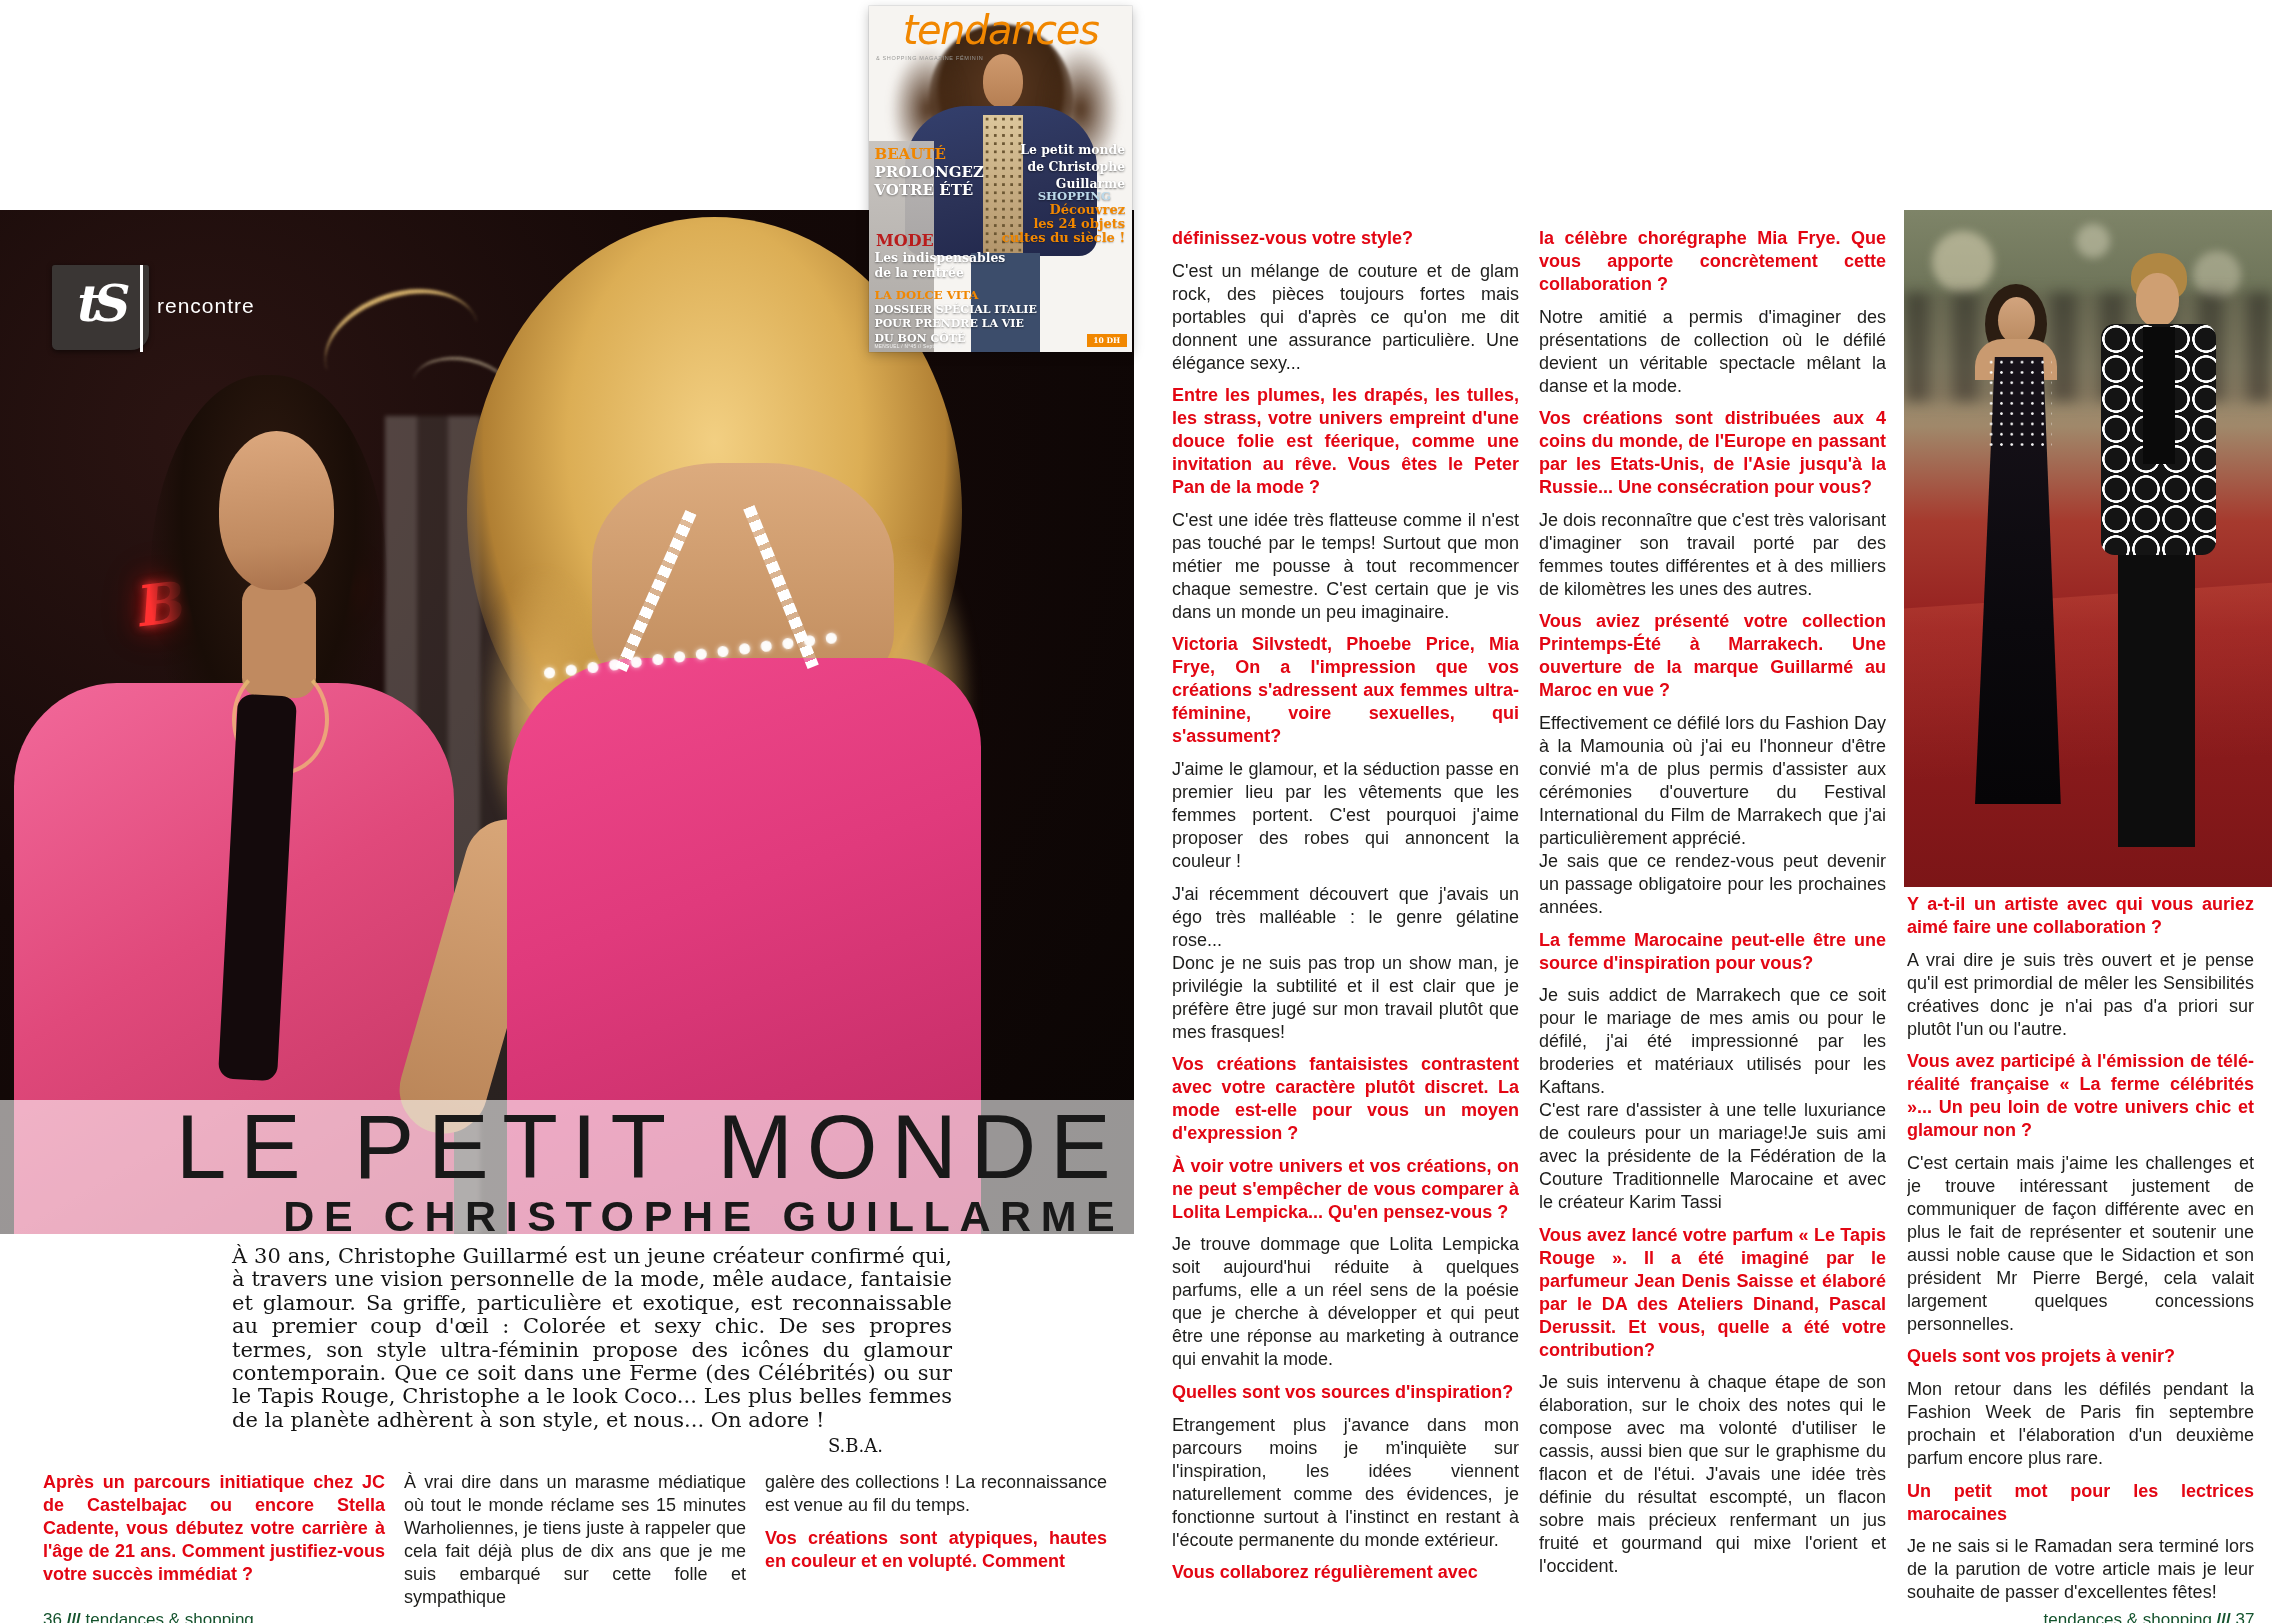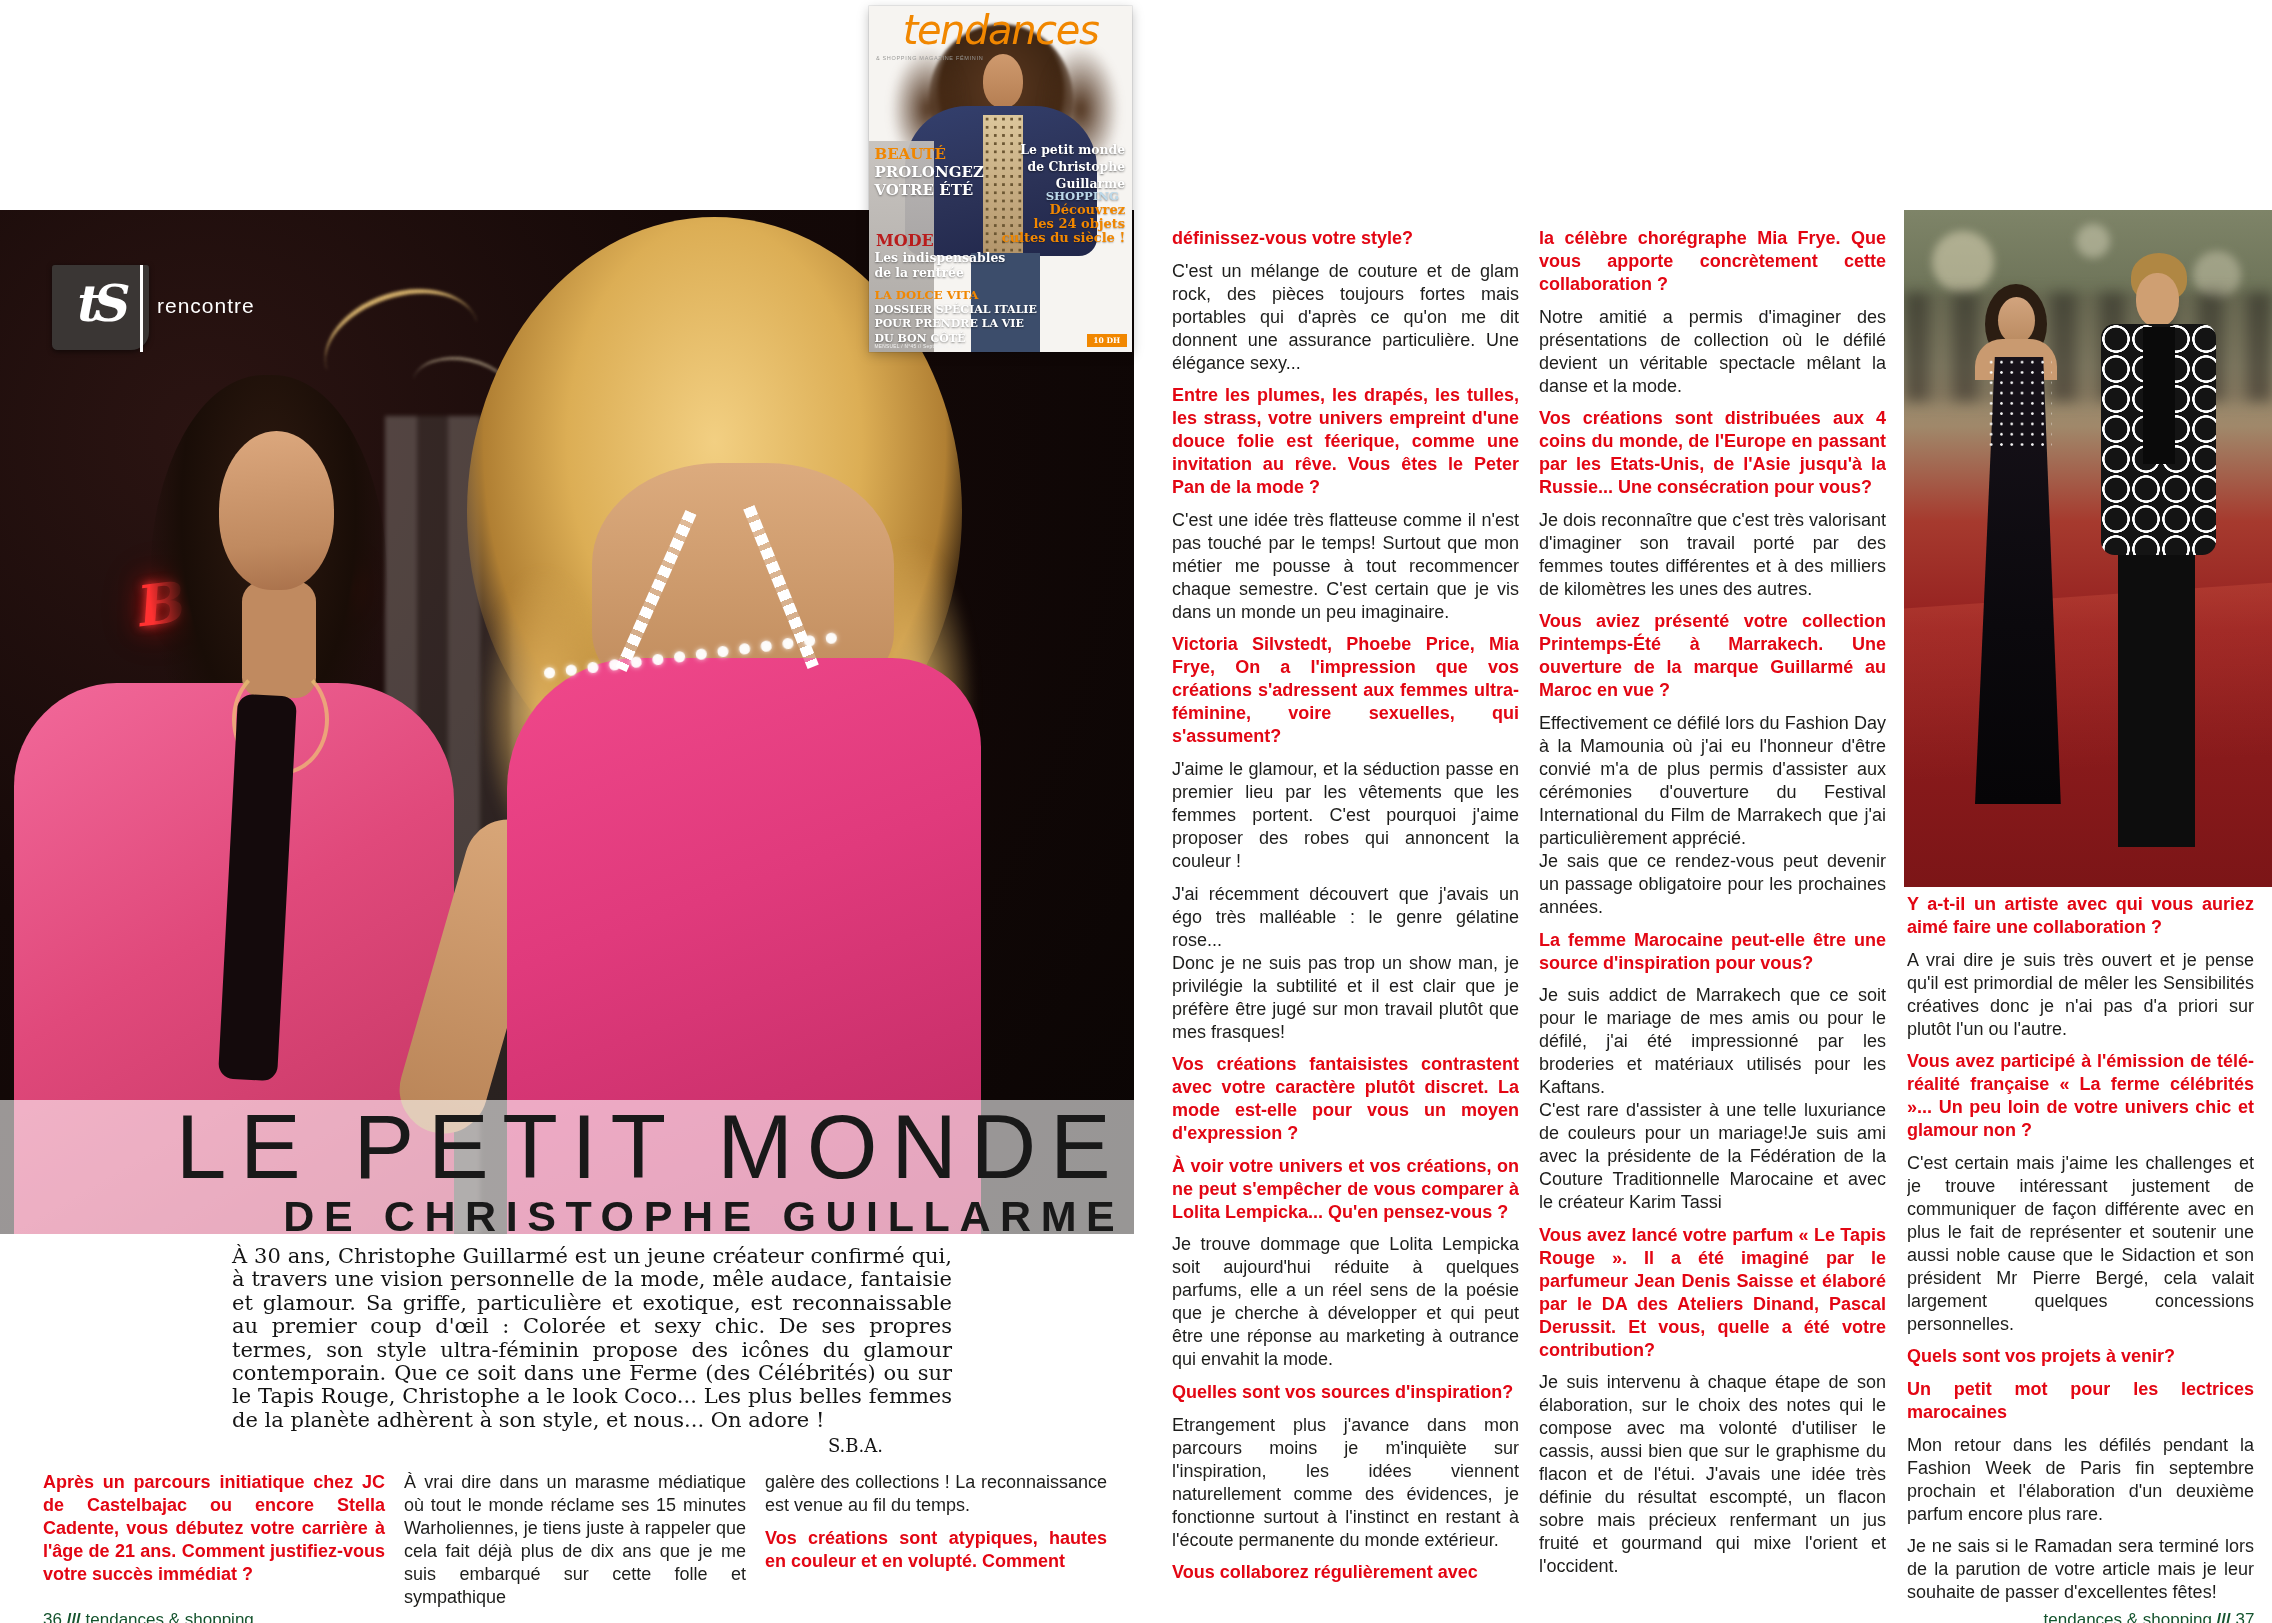--- a/index.html
+++ b/index.html
@@ -108,21 +108,21 @@
     background-size:8.2px 8.2px,100% 100%;}
   .cv-jeans{position:absolute;left:102px;top:247px;width:69px;height:99px;background:#3c4d6b;}
   .cv-gray{position:absolute;left:0;top:135px;width:65px;height:212px;
     background:linear-gradient(#c4c0bc,#a6a29e);opacity:.92;}
   .cv-slab{font-family:"DejaVu Serif",serif;font-weight:bold;position:absolute;white-space:nowrap;}
   .cv-masthead{position:absolute;left:0;top:1.4px;width:100%;text-align:center;color:#f18700;
     font-family:"DejaVu Sans",sans-serif;font-style:italic;font-weight:400;font-size:40px;letter-spacing:-1.4px;}
   .cv-tagline{position:absolute;left:6.9px;top:49px;font-size:5.5px;color:#9a9a98;letter-spacing:0.7px;}
   .cv-feature{position:absolute;right:6.9px;top:135px;text-align:right;color:#fff;font-size:12.4px;line-height:17px;
     font-family:"DejaVu Serif",serif;font-weight:bold;text-shadow:0 0.7px 2.1px rgba(0,0,0,.55);}
-  .cv-shopping{right:13px;top:183px;color:#bcd9ea;font-size:11.7px;text-shadow:0 0.7px 2.1px rgba(0,0,0,.45);}
+  .cv-shopping{right:21px;top:183px;color:#bcd9ea;font-size:11.7px;text-shadow:0 0.7px 2.1px rgba(0,0,0,.45);}
   .cv-discover{position:absolute;right:6.9px;top:197px;text-align:right;color:#f18700;font-size:13px;line-height:14.4px;
     font-family:"DejaVu Serif",serif;font-weight:bold;text-shadow:0 0.7px 1.4px rgba(0,0,0,.3);}
   .cv-beaute{left:5.5px;top:139px;color:#f18700;font-size:15px;}
   .cv-bline1{left:5.5px;top:157px;color:#fff;font-size:15px;text-shadow:0 0.7px 2.1px rgba(0,0,0,.4);}
   .cv-bline2{left:5.5px;top:175px;color:#fff;font-size:15px;text-shadow:0 0.7px 2.1px rgba(0,0,0,.4);}
   .cv-mode{left:7px;top:225px;color:#b91c1c;font-size:16px;}
   .cv-mline1{left:5.5px;top:244px;color:#fff;font-size:12.4px;text-shadow:0 0.7px 2.1px rgba(0,0,0,.45);}
   .cv-mline2{left:5.5px;top:259px;color:#fff;font-size:12.4px;text-shadow:0 0.7px 2.1px rgba(0,0,0,.45);}
   .cv-dolce{left:5.5px;top:282px;color:#f18700;font-size:11.7px;}
   .cv-dline1{left:5.5px;top:297px;color:#fff;font-size:11px;text-shadow:0 0.7px 2.1px rgba(0,0,0,.45);}
@@ -324,22 +324,22 @@
     <div class="rm-jacket"></div>
     <div class="rm-shirt"></div>
   </div>
 
   <div class="col col6">
       <p class="blk q">Y a-t-il un artiste avec qui vous auriez aimé faire une collaboration ?</p>
       <p class="blk a">A vrai dire je suis très ouvert et je pense qu'il est primordial de mêler les Sensibilités créatives donc je n'ai pas d'a priori sur plutôt l'un ou l'autre.</p>
       <p class="blk q">Vous avez participé à l'émission de télé-réalité française « La ferme célébrités »... Un peu loin de votre univers chic et glamour non ?</p>
       <p class="blk a">C'est certain mais j'aime les challenges et je trouve intéressant  justement de communiquer de façon différente avec en plus le fait de représenter et soutenir une aussi noble cause que le Sidaction et son président Mr Pierre Bergé, cela valait largement quelques concessions personnelles.</p>
       <p class="blk q">Quels sont vos projets à venir?</p>
+      <p class="blk a">Mon retour dans les défilés pendant la Fashion Week de Paris fin septembre prochain et l'élaboration d'un deuxième parfum encore plus rare.</p>
       <p class="blk q">Un petit mot pour les lectrices marocaines</p>
-      <p class="blk a">Mon retour dans les défilés pendant la Fashion Week de Paris fin septembre prochain et l'élaboration d'un deuxième parfum encore plus rare.</p>
       <p class="blk a">Je ne sais si le Ramadan sera terminé lors de la parution de votre article mais je leur souhaite de passer d'excellentes fêtes!</p>
     </div>
 
   <div class="footer footer-right">
     <span>tendances &amp; shopping</span>
     <b>///</b>
     <span>37</span>
   </div>
 
 </div>

